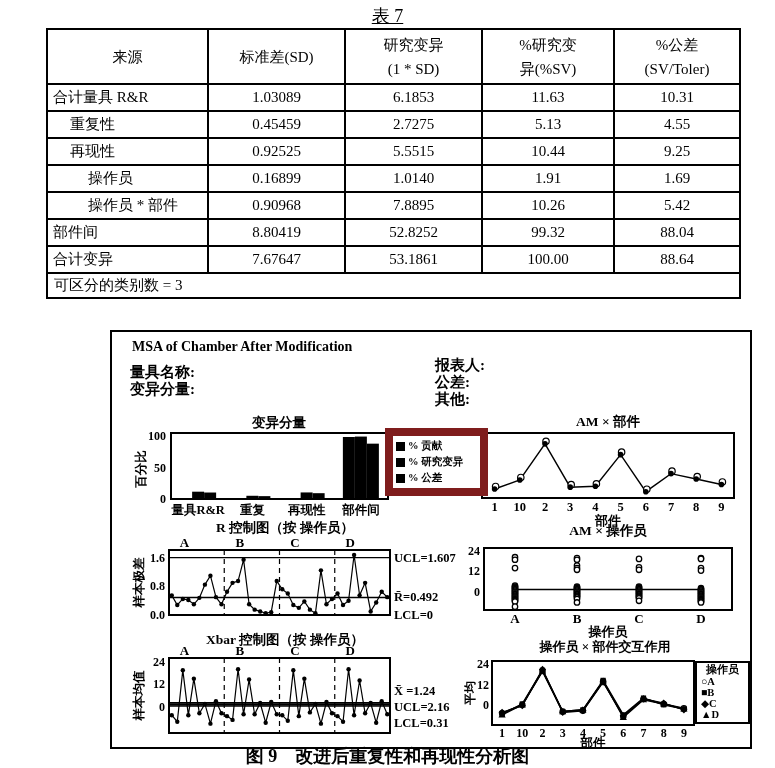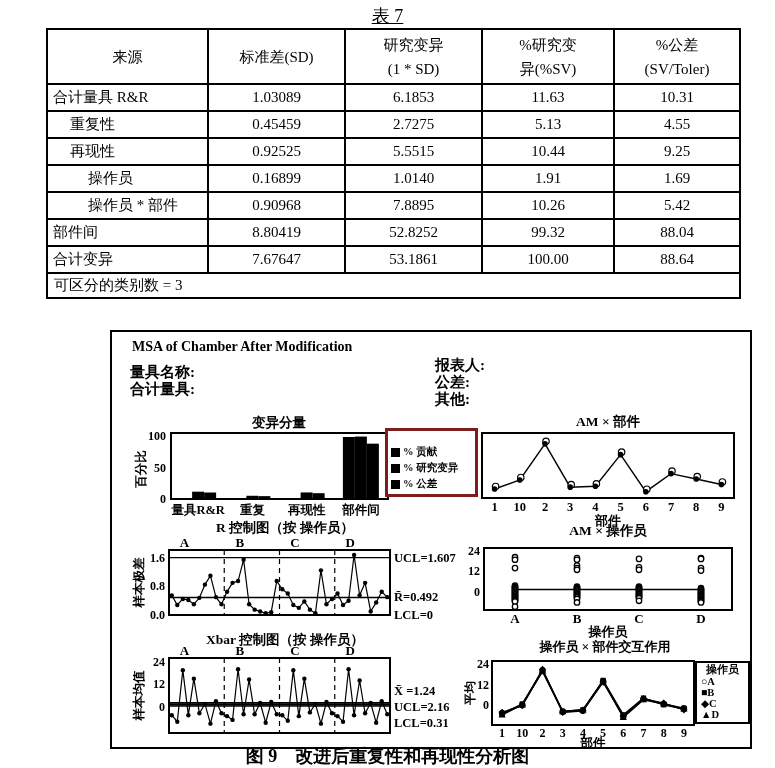--- a/index.html
+++ b/index.html
@@ -19,22 +19,22 @@
   .ind1{padding-left:22px!important;}
   .ind2{padding-left:40px!important;}
   table.msa tfoot td{height:23px;text-align:left;padding-left:6px;}
   .figure{position:absolute;left:65px;top:330px;width:638px;height:415px;border:2px solid #000;background:#fff;margin-left:45px;}
   .figure .abs{position:absolute;}
   .fig-title{left:20px;top:7px;font-weight:bold;font-size:14px;}
   .info{font-weight:bold;font-size:15px;line-height:17px;}
   .info-left{left:18px;top:32px;}
   .info-right{left:323px;top:25px;}
   svg.panel{position:absolute;overflow:visible;}
-  .legend1{position:absolute;left:273px;top:96px;width:82px;border:3px solid #7f1d1d;background:#fff;
-           font-size:10.5px;font-weight:bold;padding:13px 2px 2px 3px;z-index:3;}
+  .legend1{position:absolute;left:273px;top:96px;width:82px;border:8px solid #7f1d1d;background:#fff;
+           font-size:10.5px;font-weight:bold;padding:2px 2px 2px 3px;z-index:3;}
   .lg1-row{display:flex;align-items:center;gap:3px;height:16px;}
   .sw{width:9px;height:9px;background:#000;display:inline-block;flex:0 0 9px;}
   .legend2{position:absolute;left:583px;top:329px;width:51px;border:2px solid #000;background:#fff;
            font-weight:bold;z-index:3;padding-bottom:2px;}
   .lg2-title{font-size:11px;text-align:center;line-height:13px;}
   .lg2-row{font-size:10.5px;line-height:11px;padding-left:4px;}
   .caption{position:absolute;top:744px;left:0;width:775px;text-align:center;font-size:18px;font-weight:bold;}
 </style>
 </head>
 <body>
@@ -128,21 +128,21 @@
       <tr>
         <td colspan="5">可区分的类别数 = 3</td>
       </tr>
     </tfoot>
   </table>
 
   <div class="figure">
     <div class="abs fig-title">MSA of Chamber After Modification</div>
     <div class="abs info info-left">
       <div>量具名称:</div>
-      <div>合计量具:</div>
+      <div>变异分量:</div>
     </div>
     <div class="abs info info-right">
       <div>报表人:</div>
       <div>公差:</div>
       <div>其他:</div>
     </div>
 
     <svg class="panel" id="svg-variation" style="left:23px;top:81px" width="270" height="114">
         <text x="144" y="14" text-anchor="middle" font-size="13.5" font-family="&quot;Liberation Serif&quot;,&quot;DejaVu Serif&quot;,serif" fill="#000" font-weight="bold">变异分量</text>
         <text x="10" y="56" text-anchor="middle" font-size="12.5" font-family="&quot;Liberation Serif&quot;,&quot;DejaVu Serif&quot;,serif" fill="#000" font-weight="bold" transform="rotate(-90 10 56)">百分比</text>

